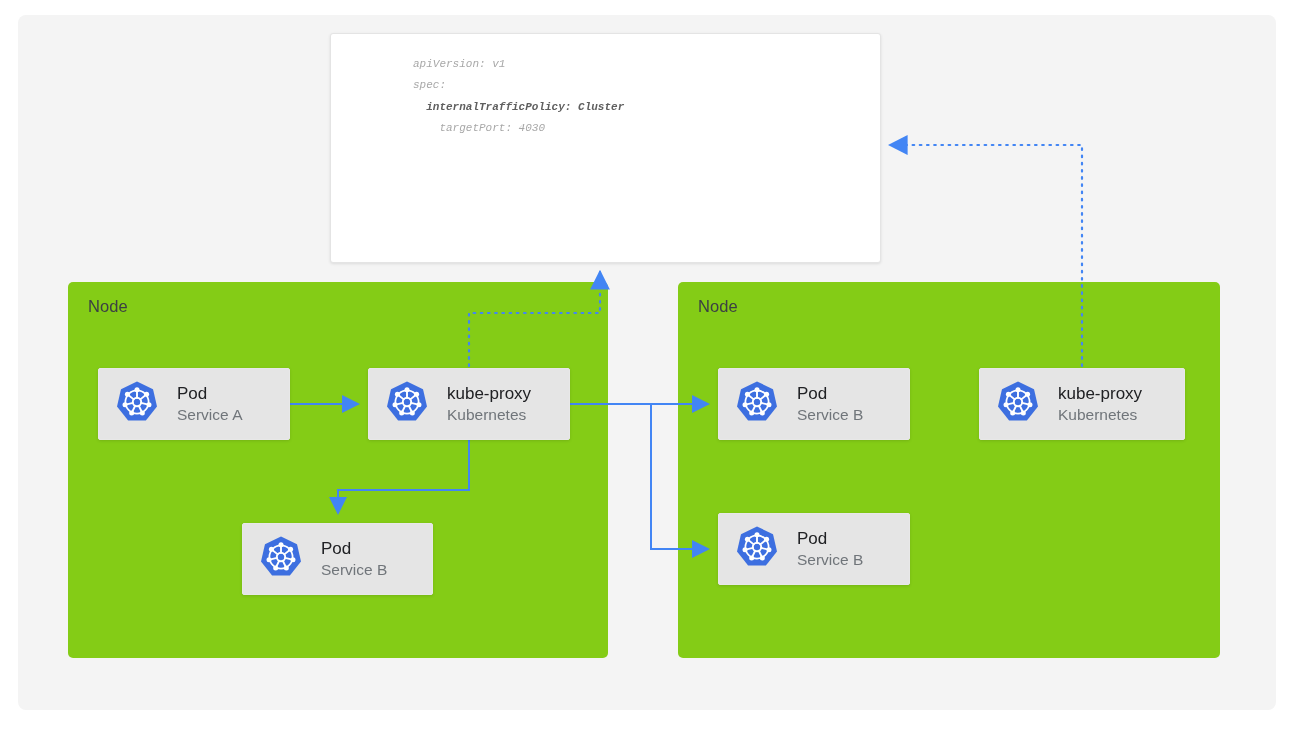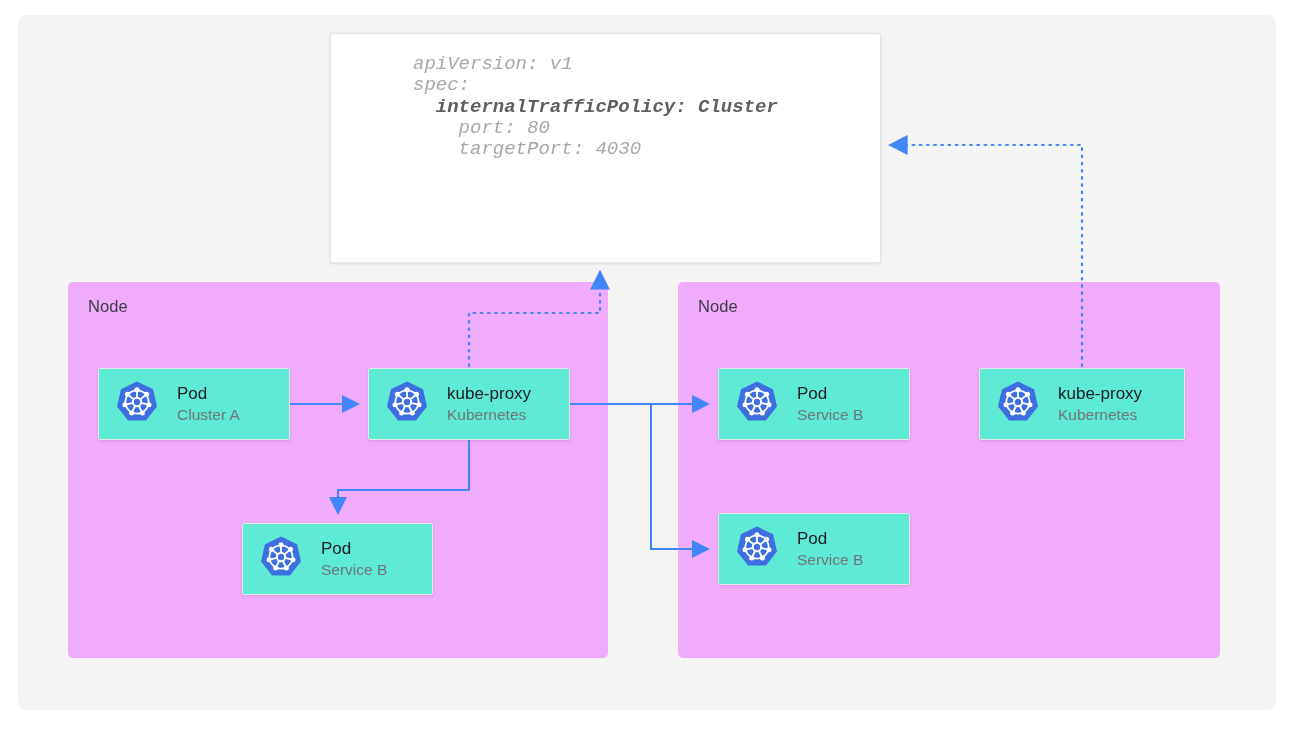--- a/index.html
+++ b/index.html
@@ -26,47 +26,47 @@
     background: #ffffff;
     border: 1px solid #e4e4e4;
     border-radius: 3px;
     box-shadow: 0 1px 3px rgba(0,0,0,0.10);
   }
   .yaml-text {
     position: absolute;
     left: 82px; top: 20px;
     font-family: "Liberation Mono", "DejaVu Sans Mono", monospace;
     font-style: italic;
-    font-size: 19px;
+    font-size: 11px;
     line-height: 21.3px;
     color: #a8a8a8;
     white-space: pre;
   }
   .yaml-text b { color: #5f5f5f; font-weight: bold; font-style: italic; }
 
   
   .node {
     position: absolute;
-    background: #f0abfc;
+    background: #84cc16;
     border-radius: 5px;
   }
   #node-left  { left: 68px;  top: 282px; width: 540px; height: 376px; }
   #node-right { left: 678px; top: 282px; width: 542px; height: 376px; }
   .node-label {
     position: absolute;
     left: 20px; top: 15px;
     font-size: 16.5px;
     color: #3c4043;
     letter-spacing: .1px;
   }
 
   
   .box {
     position: absolute;
-    background: #5eead4;
+    background: #e5e5e5;
     border: 1px solid #e8e8e8;
     border-radius: 2px;
     box-shadow: 0 1px 3px rgba(0,0,0,0.12);
     display: flex;
     align-items: center;
   }
   .box .k8s { margin-left: 16px; flex: 0 0 auto; }
   .box .labels {
     margin-left: 18px;
     display: flex; flex-direction: column;
@@ -90,21 +90,21 @@
   }
 </style>
 </head>
 <body>
 
 <div id="canvas"></div>
 
 <div id="stage">
 
   <div class="yaml-card">
-    <div class="yaml-text" id="yaml-body"><div>apiVersion: v1</div><div>spec:</div><div>  <b>internalTrafficPolicy: Cluster</b></div><div>    port: 80</div><div>    targetPort: 4030</div></div>
+    <div class="yaml-text" id="yaml-body"><div>apiVersion: v1</div><div>spec:</div><div>  <b>internalTrafficPolicy: Cluster</b></div><div>    targetPort: 4030</div></div>
   </div>
 
   <div class="node" id="node-left">
     <div class="node-label">Node</div>
   </div>
   <div class="node" id="node-right">
     <div class="node-label">Node</div>
   </div>
 
   <svg class="edges" viewBox="0 0 1296 729">
@@ -145,21 +145,21 @@
           <circle cx="27.34" cy="33.08" r="2.5" fill="#fff"></circle>
           <line x1="20.18" y1="25.78" x2="16.97" y2="32.45" stroke="#fff" stroke-width="1.9" stroke-linecap="round"></line>
           <circle cx="16.66" cy="33.08" r="2.5" fill="#fff"></circle>
           <line x1="17.91" y1="22.93" x2="10.69" y2="24.58" stroke="#fff" stroke-width="1.9" stroke-linecap="round"></line>
           <circle cx="10.01" cy="24.74" r="2.5" fill="#fff"></circle>
           <line x1="18.72" y1="19.38" x2="12.93" y2="14.77" stroke="#fff" stroke-width="1.9" stroke-linecap="round"></line>
           <circle cx="12.38" cy="14.33" r="2.5" fill="#fff"></circle>
         </svg></span>
     <span class="labels">
       <span class="title">Pod</span>
-      <span class="sub">Cluster A</span>
+      <span class="sub">Service A</span>
     </span>
   </div>
 
   <div class="box" id="kube-left">
     <span class="k8s"><svg width="44" height="44" viewBox="0 0 44 44" aria-hidden="true">
           <polygon points="22.00,1.50 38.03,9.22 41.99,26.56 30.89,40.47 13.11,40.47 2.01,26.56 5.97,9.22" fill="#3d6fe0"></polygon>
           <circle cx="22" cy="22" r="11.6" fill="none" stroke="#fff" stroke-width="1.7"></circle>
           <circle cx="22" cy="22" r="4.2" fill="none" stroke="#fff" stroke-width="1.9"></circle>
           <line x1="22.00" y1="17.80" x2="22.00" y2="10.40" stroke="#fff" stroke-width="1.9" stroke-linecap="round"></line>
           <circle cx="22.00" cy="9.70" r="2.5" fill="#fff"></circle>

